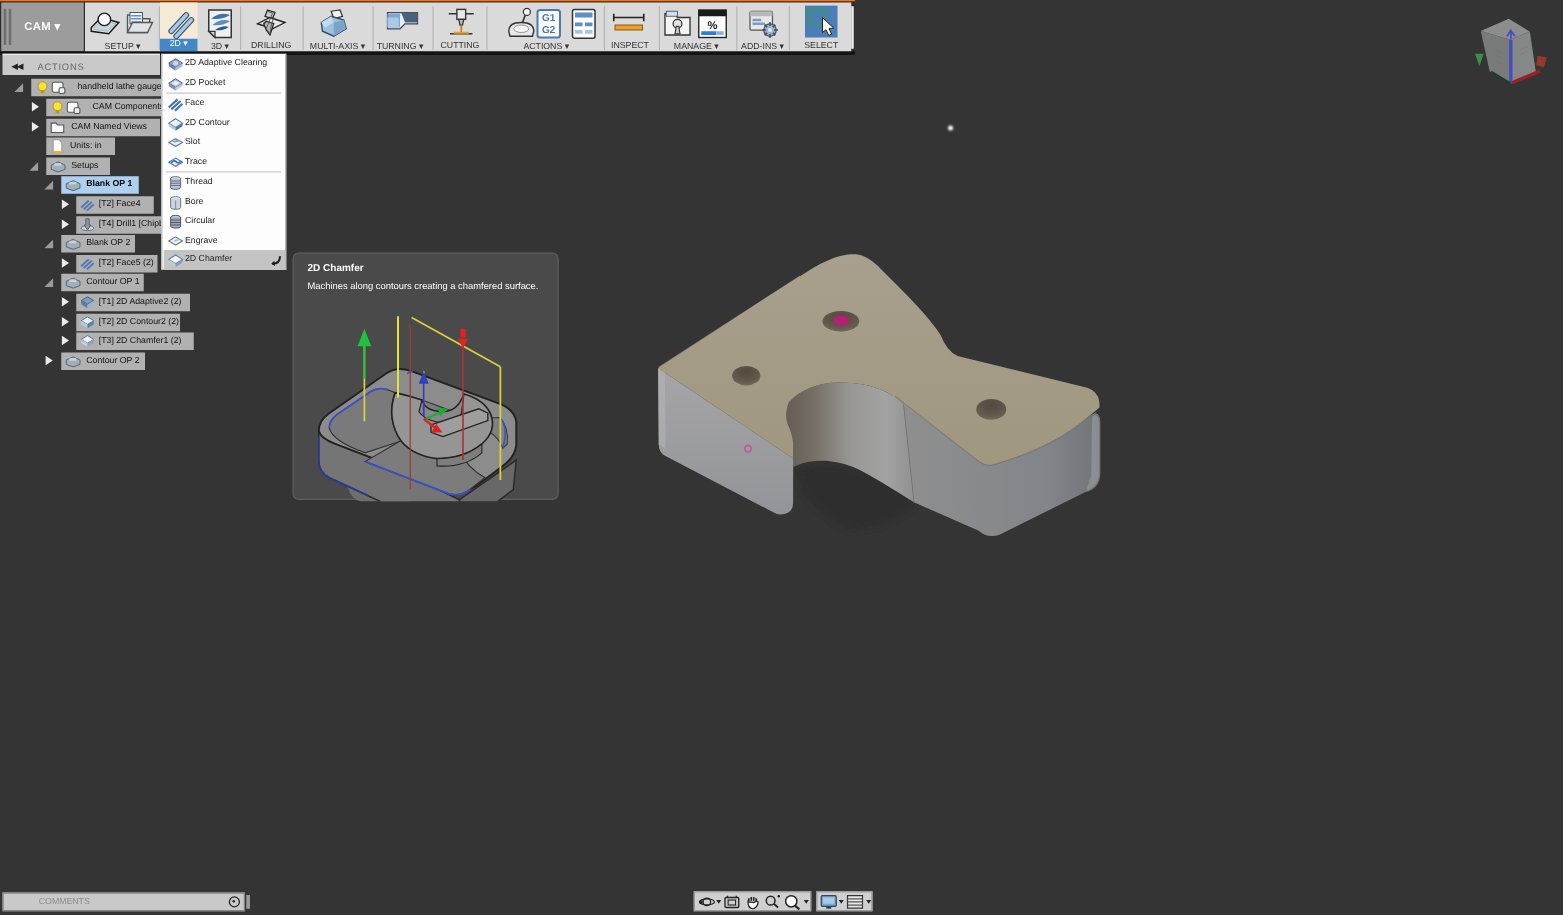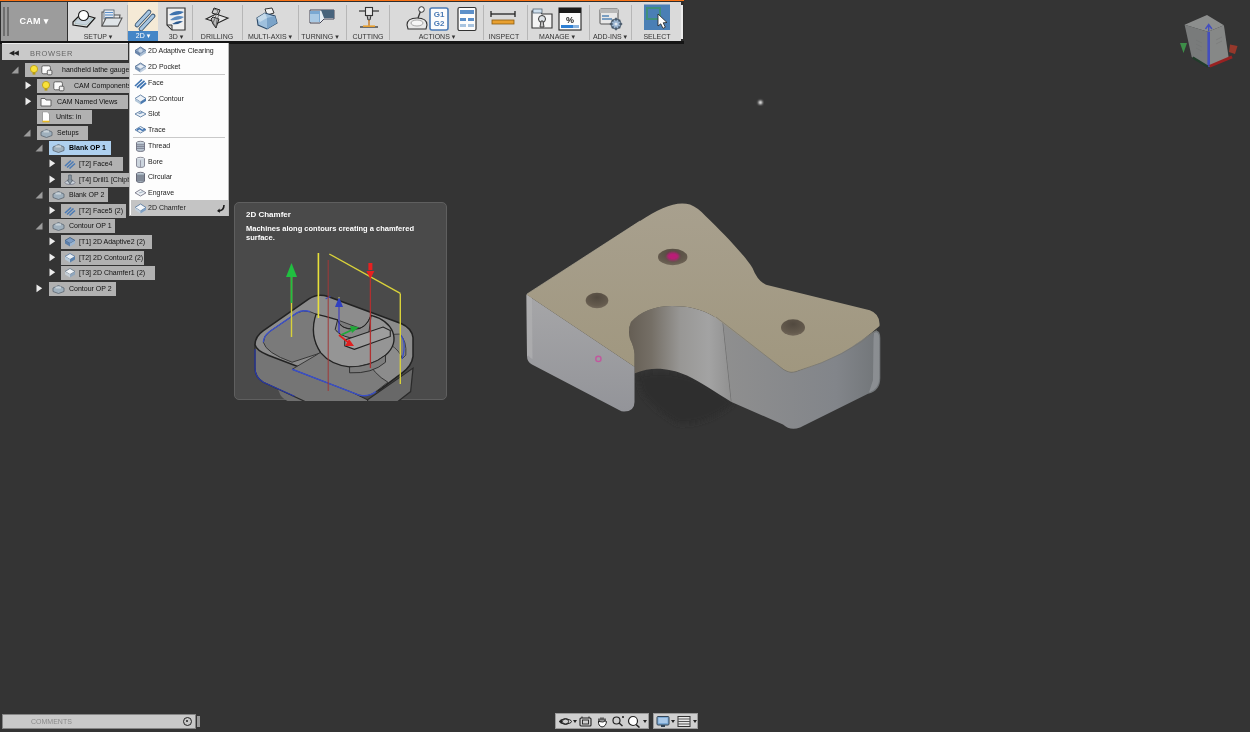--- a/index.html
+++ b/index.html
@@ -34,21 +34,21 @@
 #menu { position:absolute; left:129px; top:43px; width:100px; height:173px; background:#fdfdfd; border:1px solid #b9b9b9; border-top:none; }
 .mitem { position:absolute; left:1px; width:97px; height:15px; font-size:7px; color:#222; }
 .mitem .mtx { position:absolute; left:17px; top:4px; }
 .mitem svg { position:absolute; left:3px; top:2px; }
 .msep { position:absolute; left:3px; width:92px; height:1px; background:#c9c9c9; }
 .mhl { background:#c4c4c4; }
 
 
 #tooltip { position:absolute; left:234px; top:202px; width:213px; height:198px; background:#4a4a4a; border:1px solid #5f5f5f; border-radius:5px; }
 #tooltip h3 { font-size:8px; color:#fff; font-weight:bold; margin:7px 0 0 11px; }
-#tooltip p { font-size:7.5px; color:#fff; font-weight:bold; margin:6px 14px 0 11px; line-height:8.5px; }
+#tooltip p { font-size:7.5px; color:#fff; font-weight:normal; margin:6px 14px 0 11px; line-height:8.5px; }
 
 
 #comments { position:absolute; left:2px; top:714px; width:194px; height:15px; background:#c9c9c9; border:1px solid #858585; font-size:7px; color:#8a8a8a; line-height:13px; }
 #commentdot { position:absolute; left:180px; top:2px; width:9px; height:9px; border:1.5px solid #222; border-radius:50%; }
 #commentdot i { position:absolute; left:2px; top:2px; width:2px; height:2px; background:#222; border-radius:50%; }
 #navbar1 { position:absolute; left:555px; top:713px; width:94px; height:16px; background:#cfcfcf; border:1px solid #9a9a9a; }
 #navbar2 { position:absolute; left:653px; top:713px; width:45px; height:16px; background:#cfcfcf; border:1px solid #9a9a9a; }
 .nav { position:absolute; top:1px; }
 .dna { position:absolute; top:6px; width:0; height:0; border-left:2.5px solid transparent; border-right:2.5px solid transparent; border-top:3.5px solid #222; }
 </style>
@@ -299,21 +299,21 @@
         <path d="M15,10 L24,18.5 20.2,18.8 22.3,23.2 20,24.4 17.8,19.8 15,22 Z" fill="#ffffff" stroke="#222" stroke-width="0.8"></path>
       </svg>
     </div>
     <div id="lbl2d">2D ▾</div>
     <div style="position:absolute;left:681px;top:4px;width:2px;height:34px;background:#ededed"></div>
     <div class="botline"></div>
   </div>
 
   <div id="bheader">
       <span class="coll">◀◀</span>
-      <span class="txt">BROWSER</span>
+      <span class="txt">ACTIONS</span>
     </div>
 
   <div id="tree">
 
     <svg class="abs" style="left:11px;top:66px" width="8" height="8">
         <polygon points="0.5,7.5 7.5,7.5 7.5,0.5" fill="#9b9b9b"></polygon>
       </svg>
     <svg class="abs" style="left:24px;top:81px" width="8" height="9">
         <polygon points="1.5,0.5 7.2,4.3 1.5,8.2" fill="#ececec"></polygon>
       </svg>

